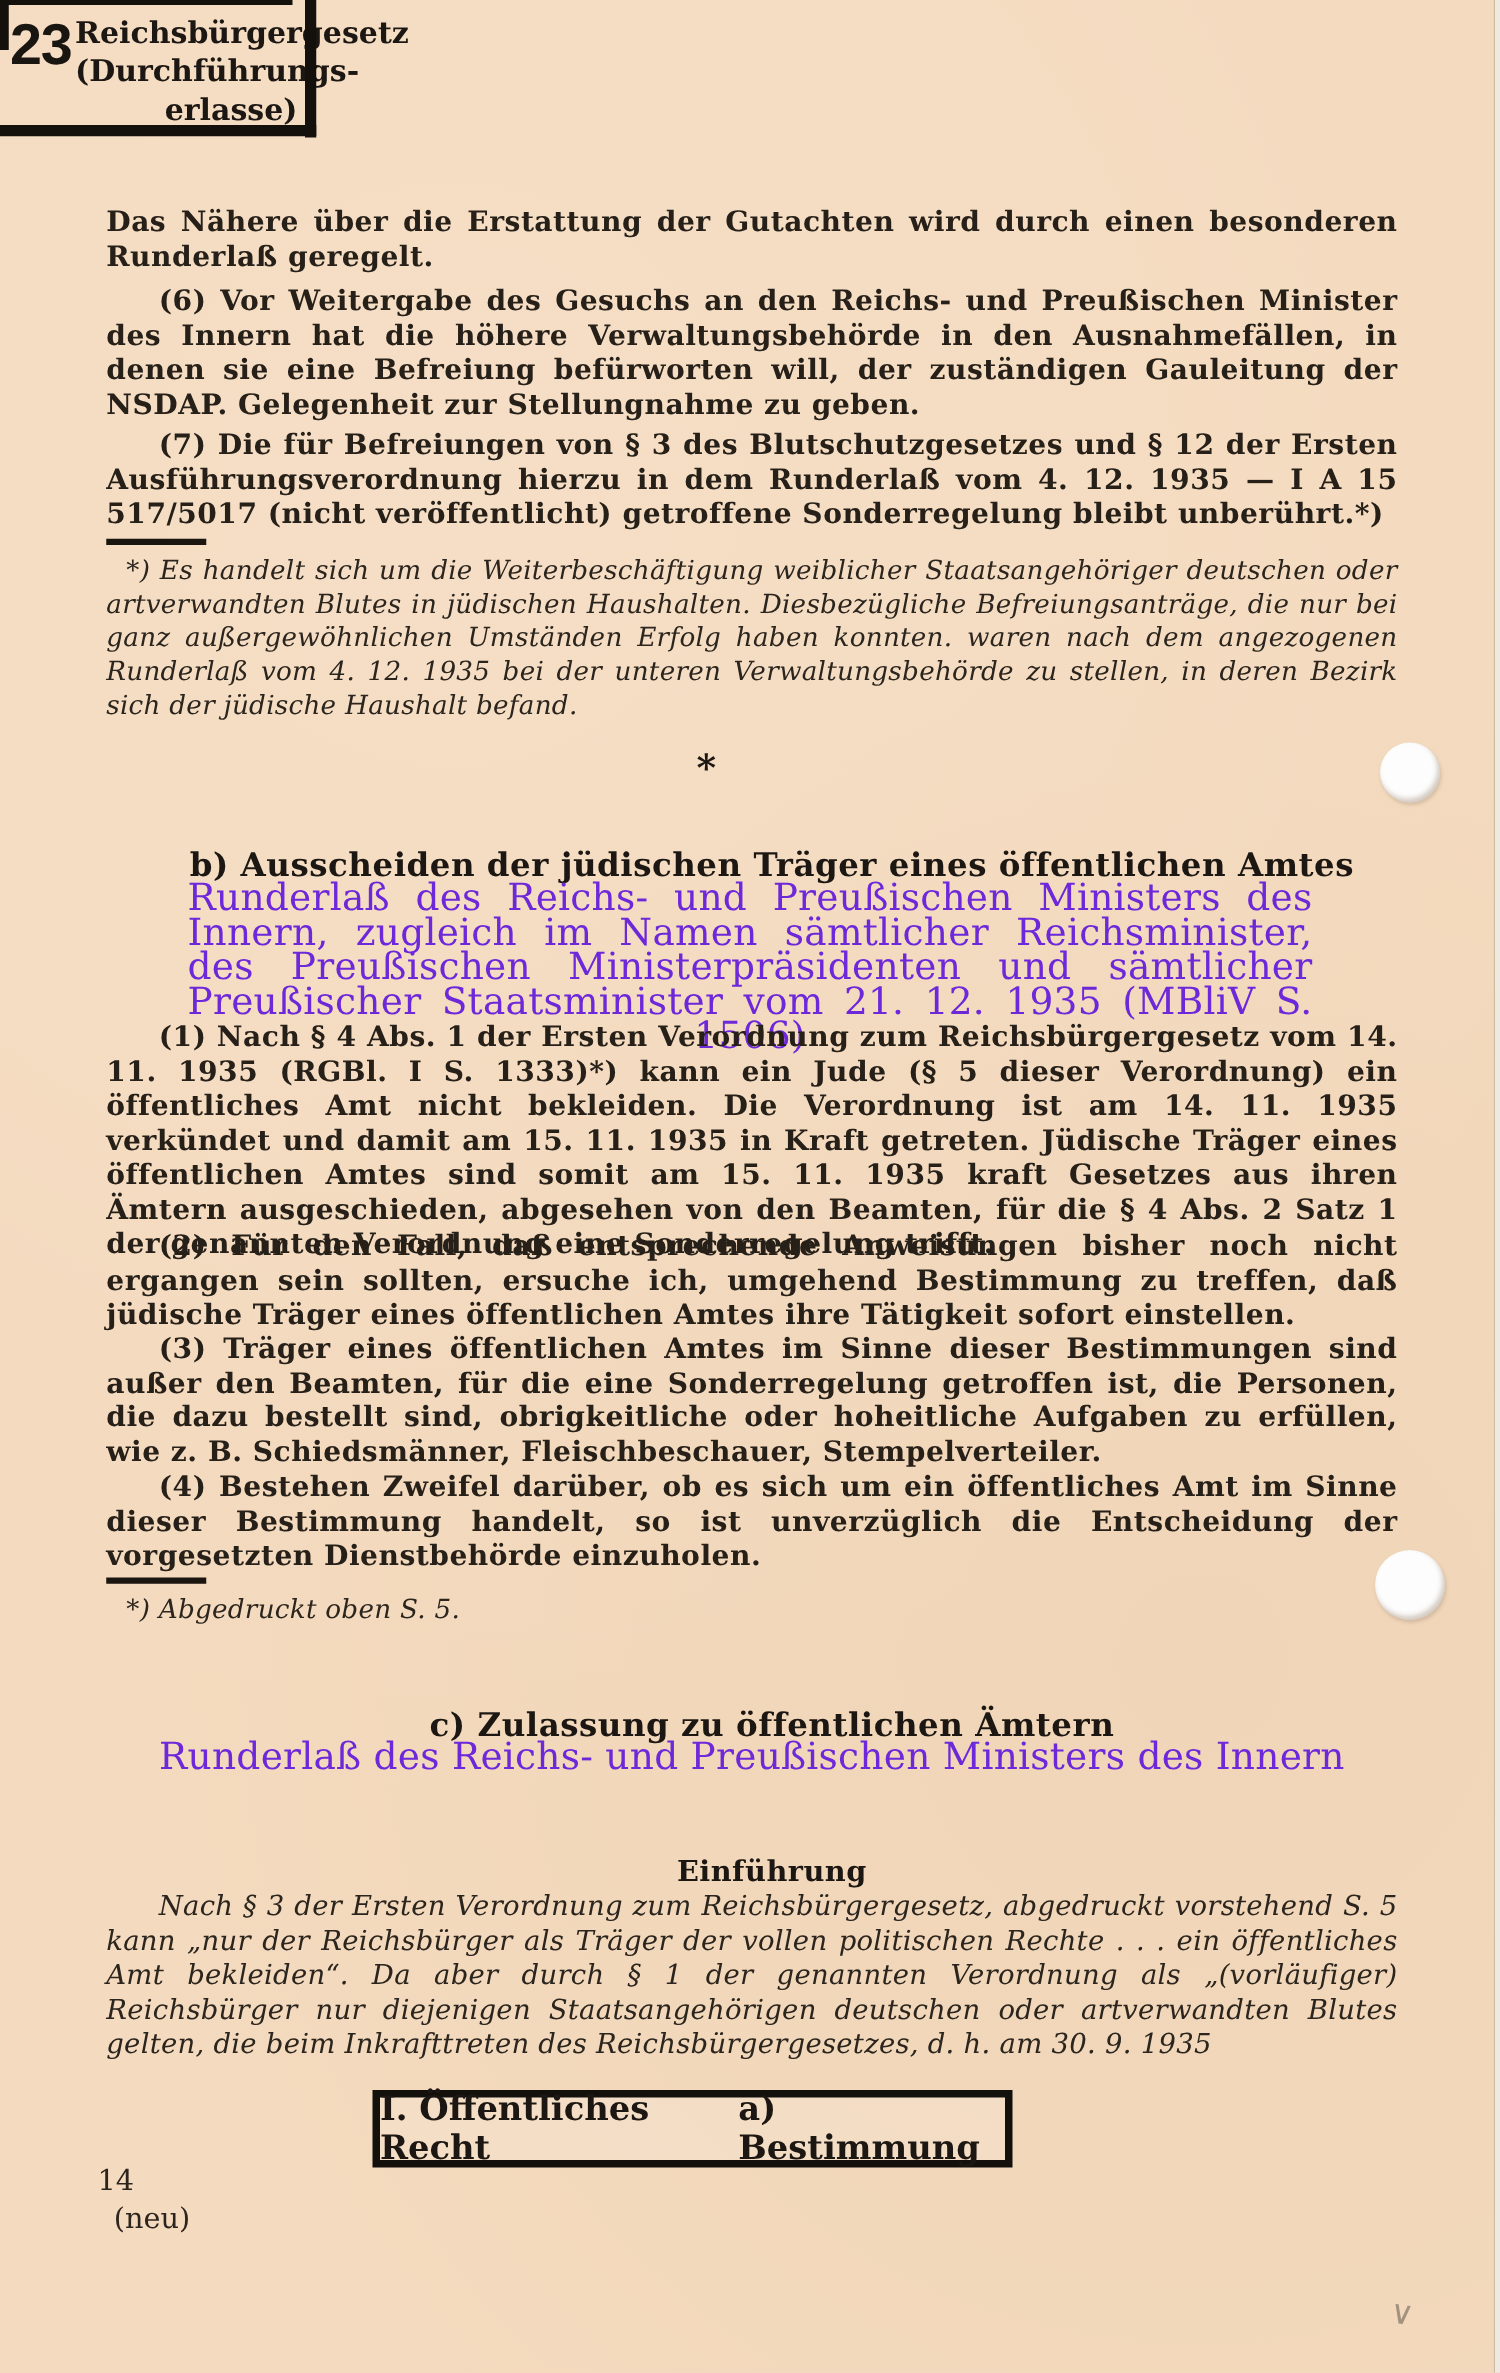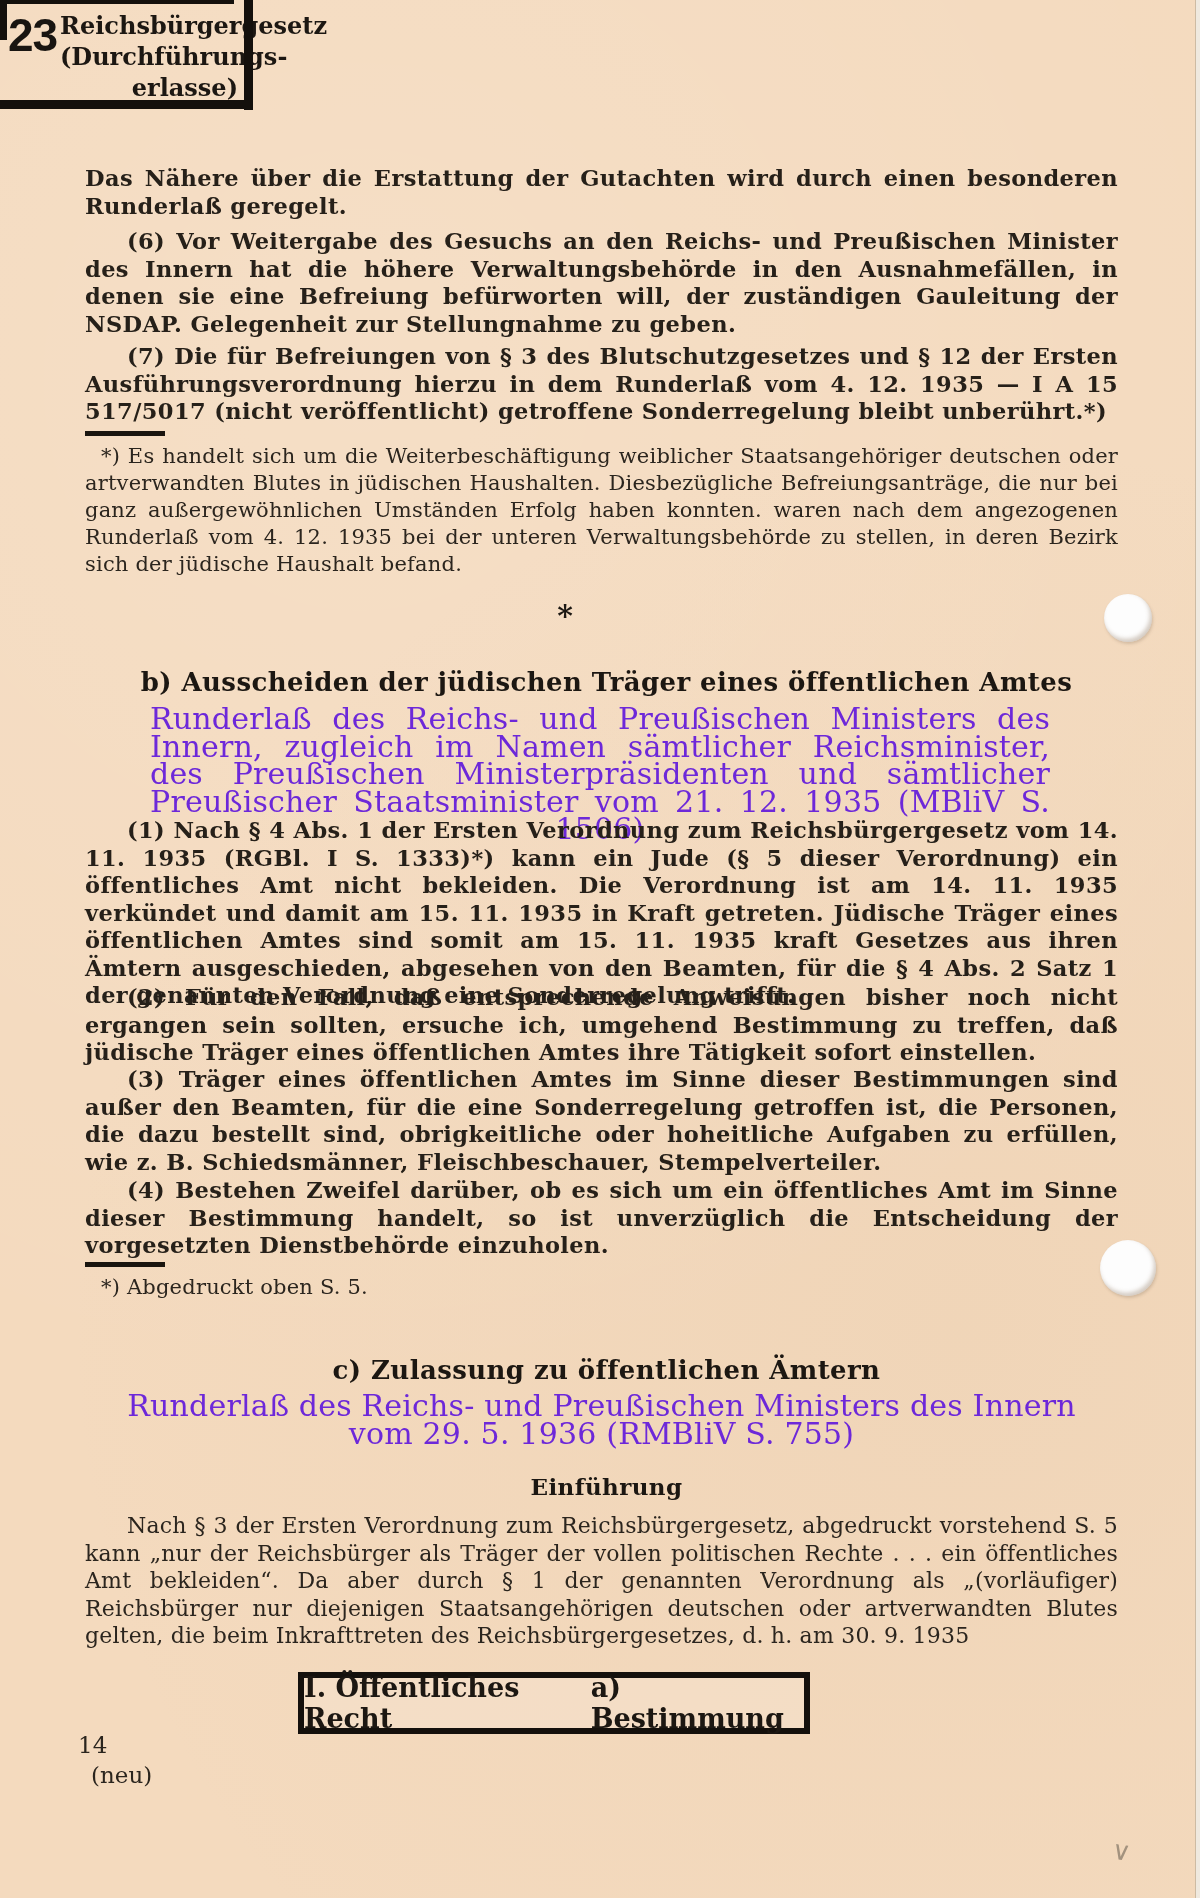--- a/index.html
+++ b/index.html
@@ -23,27 +23,27 @@
   .hdr-titlebox{position:absolute;left:60px;top:10px;width:178px;text-align:right;
     font-weight:700;font-size:24px;line-height:31px;color:#1c1712;}
   .hdr-vbar{position:absolute;left:244px;top:0;width:9px;height:110px;background:#14100c;}
   .hdr-hbar{position:absolute;left:0;top:100px;width:253px;height:9px;background:#14100c;}
   
   .col{position:absolute;left:85px;width:1033px;}
   .body-p{font-weight:700;font-size:22.5px;line-height:27.5px;letter-spacing:.4px;
     text-align:justify;margin:0;color:#262019;}
   .indent{text-indent:42px;}
   .fn{font-weight:400;font-size:21px;line-height:27px;letter-spacing:.2px;
-    text-align:justify;margin:0;color:#2b251e;}
+    text-align:justify;margin:0;color:#2b251e;font-style:italic;}
   .fn-indent{text-indent:16px;}
   .rule{position:absolute;left:85px;width:80px;height:5px;background:#1a150f;}
   .sep-star{position:absolute;left:520px;width:90px;text-align:center;
     font-weight:700;font-size:30px;color:#1c1712;}
   .heading{position:absolute;left:85px;width:1033px;text-align:center;
-    font-weight:700;font-size:26px;letter-spacing:.4px;color:#1c1712;margin:5px;}
+    font-weight:700;font-size:26px;letter-spacing:.4px;color:#1c1712;margin:16px;}
   .subhead{font-weight:400;font-size:30px;line-height:27.5px;letter-spacing:.2px;
     text-align:justify;text-align-last:center;margin:0;color:#6d28d9;}
   .subhead-center{text-align:right;text-align-last:center;}
   .small-heading{font-weight:700;font-size:23px;}
   
   .stamp-box{position:absolute;left:298px;top:1672px;width:500px;height:50px;
     border:6px solid #14100c;background:rgba(255,255,255,.15);
     display:flex;align-items:center;justify-content:center;
     font-weight:700;font-size:27px;color:#1c1712;}
   
@@ -115,21 +115,20 @@
 <div class="rule" style="top:1262px"></div>
 
 <div class="col" style="top:1274px">
   <p class="fn fn-indent">*) Abgedruckt oben S. 5.</p>
 </div>
 
 <p class="heading" style="top:1350px">c) Zulassung zu öffentlichen Ämtern</p>
 
 <div class="col" style="top:1392px">
   <p class="subhead subhead-center">Runderlaß des Reichs- und Preußischen Ministers des Innern</p>
-  <p class="subhead subhead-center">vom 29. 5. 1936 (RMBliV S. 755)</p>
 </div>
 
 <p class="heading small-heading" style="top:1468px">Einführung</p>
 
 <div class="col" style="top:1512px">
   <p class="fn indent" style="font-size:22px;line-height:27.5px">Nach § 3 der Ersten Verordnung zum Reichsbürgergesetz, abgedruckt vorstehend S. 5 kann „nur der Reichsbürger als Träger der vollen politischen Rechte . . . ein öffentliches Amt bekleiden“. Da aber durch § 1 der genannten Verordnung als „(vorläufiger) Reichsbürger nur diejenigen Staatsangehörigen deutschen oder artverwandten Blutes gelten, die beim Inkrafttreten des Reichsbürgergesetzes, d. h. am 30. 9. 1935</p>
 </div>
 
 <div class="stamp-box">
   <span>I. Öffentliches Recht</span>

